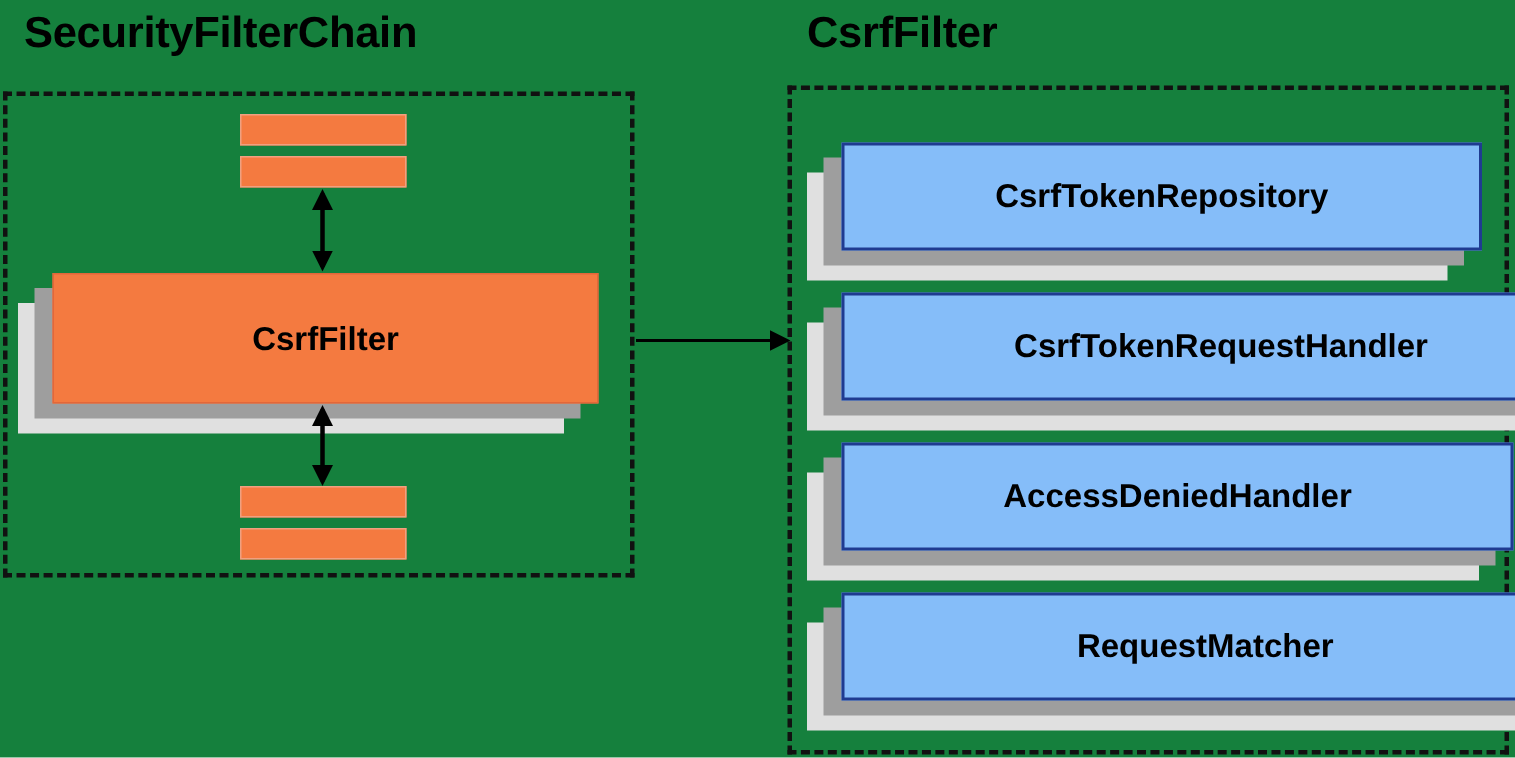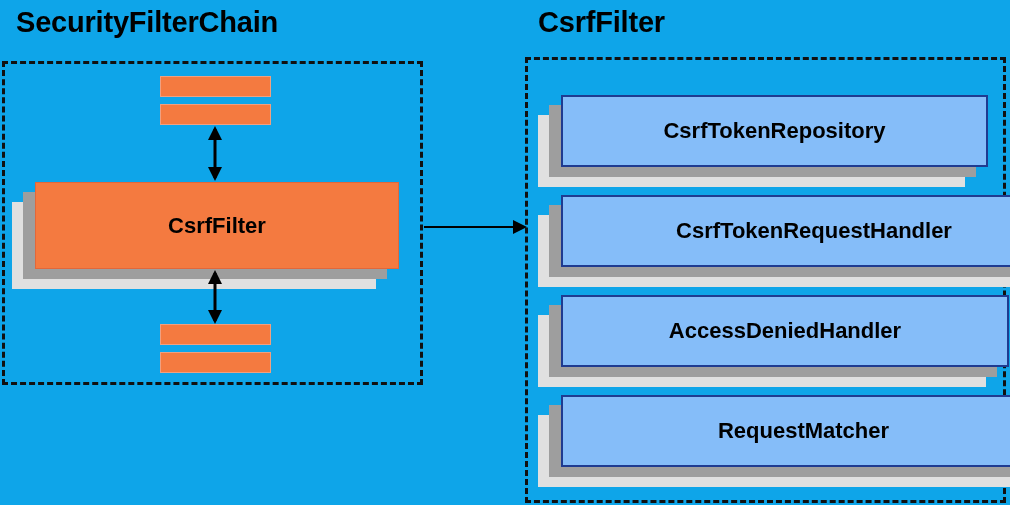--- a/index.html
+++ b/index.html
@@ -8,21 +8,21 @@
     background: #ffffff;
   }
   body {
     font-family: "Liberation Sans", sans-serif;
     -webkit-font-smoothing: antialiased;
   }
   #canvas {
     position: relative;
     width: 1010px;
     height: 505px;
-    background: #0ea5e9;
+    background: #15803d;
     overflow: hidden;
   }
 
   
   .panel-title {
     position: absolute;
     font-size: 29px;
     font-weight: bold;
     color: #000000;
     letter-spacing: -0.2px;

